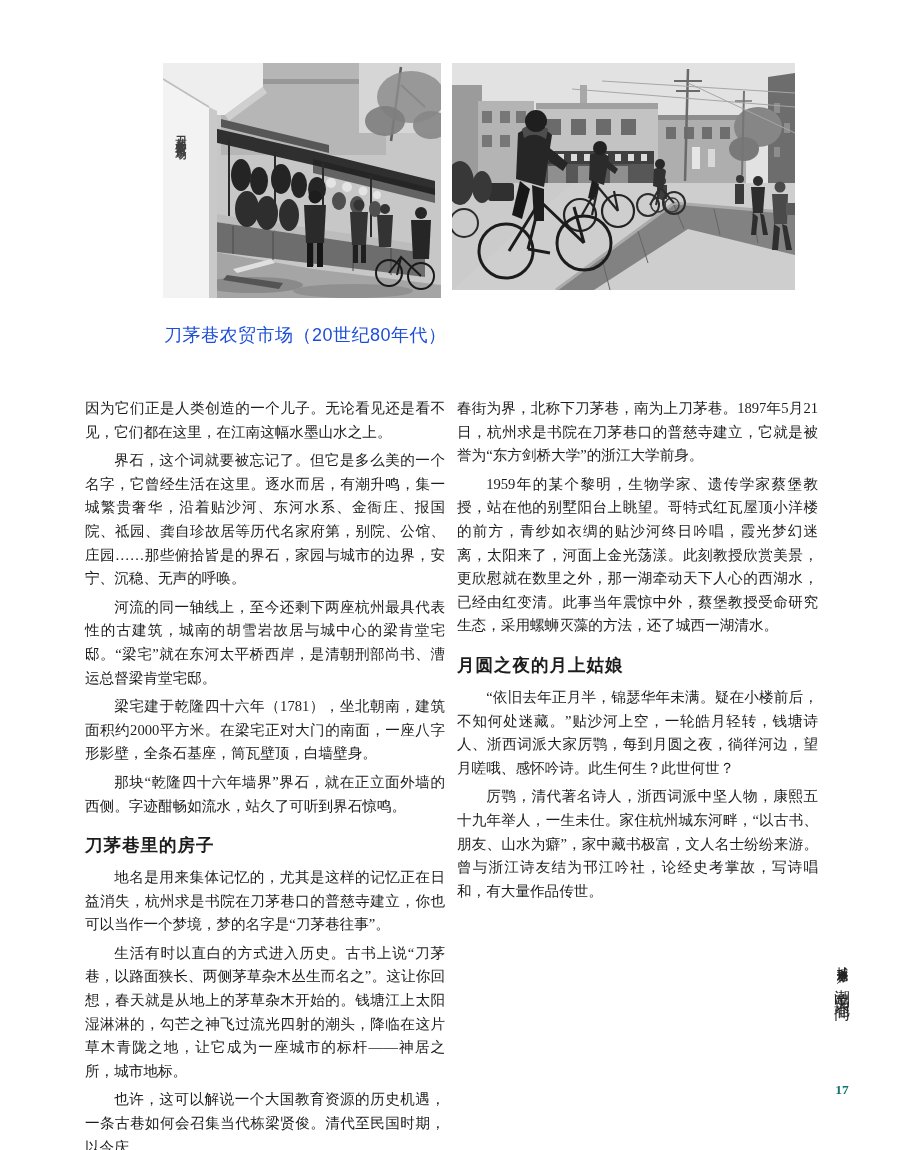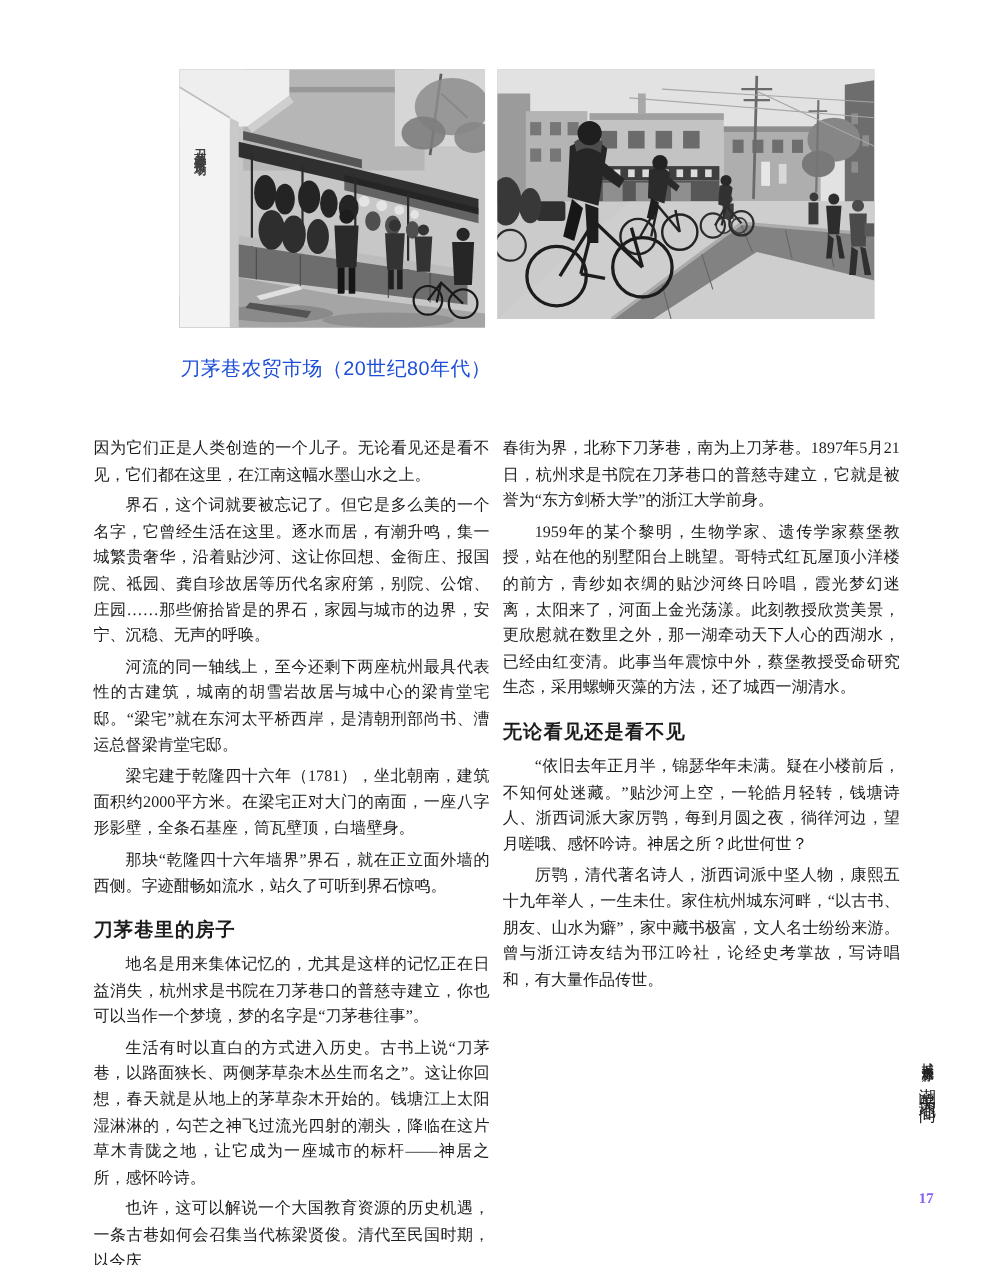--- a/index.html
+++ b/index.html
@@ -45,21 +45,21 @@
     position:absolute; left:831px; top:958px;
     writing-mode:vertical-rl; text-orientation:upright;
     color:#222222;
   }
   .sidebar .series  { font-size:10.5px; font-weight:700; letter-spacing:2px; }
   .sidebar .sep     { font-size:11px; letter-spacing:0; }
   .sidebar .chapter { font-size:15.5px; letter-spacing:4px; }
 
   .page-number {
     position:absolute; left:829px; top:1082px; width:26px;
-    text-align:center; font-size:13.5px; color:#8b5cf6; font-weight:700;
+    text-align:center; font-size:13.5px; color:#0f766e; font-weight:700;
   }
 </style>
 </head>
 <body>
 
 <div class="page">
 
   <div class="photo photo-left">
     <svg viewBox="0 0 278 235" width="278" height="235" aria-hidden="true">
       <rect width="278" height="235" fill="#c7c7c7"></rect>
@@ -302,35 +302,35 @@
       <g stroke="#2a2a2a" stroke-width="2" fill="none">
         <circle cx="12" cy="160" r="14"></circle>
       </g>
     </svg>
   </div>
 
   <div class="caption">刀茅巷农贸市场（20世纪80年代）</div>
 
   <div class="col col-left">
     <p class="noindent">因为它们正是人类创造的一个儿子。无论看见还是看不见，它们都在这里，在江南这幅水墨山水之上。</p>
-    <p>界石，这个词就要被忘记了。但它是多么美的一个名字，它曾经生活在这里。逐水而居，有潮升鸣，集一城繁贵奢华，沿着贴沙河、这让你回想、金衙庄、报国院、祗园、龚自珍故居等历代名家府第，别院、公馆、庄园……那些俯拾皆是的界石，家园与城市的边界，安宁、沉稳、无声的呼唤。</p>
+    <p>界石，这个词就要被忘记了。但它是多么美的一个名字，它曾经生活在这里。逐水而居，有潮升鸣，集一城繁贵奢华，沿着贴沙河、东河水系、金衙庄、报国院、祗园、龚自珍故居等历代名家府第，别院、公馆、庄园……那些俯拾皆是的界石，家园与城市的边界，安宁、沉稳、无声的呼唤。</p>
     <p>河流的同一轴线上，至今还剩下两座杭州最具代表性的古建筑，城南的胡雪岩故居与城中心的梁肯堂宅邸。“梁宅”就在东河太平桥西岸，是清朝刑部尚书、漕运总督梁肯堂宅邸。</p>
     <p>梁宅建于乾隆四十六年（1781），坐北朝南，建筑面积约2000平方米。在梁宅正对大门的南面，一座八字形影壁，全条石基座，筒瓦壁顶，白墙壁身。</p>
     <p>那块“乾隆四十六年墙界”界石，就在正立面外墙的西侧。字迹酣畅如流水，站久了可听到界石惊鸣。</p>
     <h2>刀茅巷里的房子</h2>
     <p>地名是用来集体记忆的，尤其是这样的记忆正在日益消失，杭州求是书院在刀茅巷口的普慈寺建立，你也可以当作一个梦境，梦的名字是“刀茅巷往事”。</p>
-    <p>生活有时以直白的方式进入历史。古书上说“刀茅巷，以路面狭长、两侧茅草杂木丛生而名之”。这让你回想，春天就是从地上的茅草杂木开始的。钱塘江上太阳湿淋淋的，勾芒之神飞过流光四射的潮头，降临在这片草木青陇之地，让它成为一座城市的标杆——神居之所，感怀吟诗。</p>
+    <p>生活有时以直白的方式进入历史。古书上说“刀茅巷，以路面狭长、两侧茅草杂木丛生而名之”。这让你回想，春天就是从地上的茅草杂木开始的。钱塘江上太阳湿淋淋的，勾芒之神飞过流光四射的潮头，降临在这片草木青陇之地，让它成为一座城市的标杆——神居之所，城市地标。</p>
     <p>也许，这可以解说一个大国教育资源的历史机遇，一条古巷如何会召集当代栋梁贤俊。清代至民国时期，以今庆</p>
   </div>
 
   <div class="col col-right">
     <p class="noindent">春街为界，北称下刀茅巷，南为上刀茅巷。1897年5月21日，杭州求是书院在刀茅巷口的普慈寺建立，它就是被誉为“东方剑桥大学”的浙江大学前身。</p>
     <p>1959年的某个黎明，生物学家、遗传学家蔡堡教授，站在他的别墅阳台上眺望。哥特式红瓦屋顶小洋楼的前方，青纱如衣绸的贴沙河终日吟唱，霞光梦幻迷离，太阳来了，河面上金光荡漾。此刻教授欣赏美景，更欣慰就在数里之外，那一湖牵动天下人心的西湖水，已经由红变清。此事当年震惊中外，蔡堡教授受命研究生态，采用螺蛳灭藻的方法，还了城西一湖清水。</p>
-    <h2>无论看见还是看不见</h2>
-    <p>“依旧去年正月半，锦瑟华年未满。疑在小楼前后，不知何处迷藏。”贴沙河上空，一轮皓月轻转，钱塘诗人、浙西词派大家厉鹗，每到月圆之夜，徜徉河边，望月嗟哦、感怀吟诗。神居之所？此世何世？</p>
+    <h2>月圆之夜的月上姑娘</h2>
+    <p>“依旧去年正月半，锦瑟华年未满。疑在小楼前后，不知何处迷藏。”贴沙河上空，一轮皓月轻转，钱塘诗人、浙西词派大家厉鹗，每到月圆之夜，徜徉河边，望月嗟哦、感怀吟诗。此生何生？此世何世？</p>
     <p>厉鹗，清代著名诗人，浙西词派中坚人物，康熙五十九年举人，一生未仕。家住杭州城东河畔，“以古书、朋友、山水为癖”，家中藏书极富，文人名士纷纷来游。曾与浙江诗友结为邗江吟社，论经史考掌故，写诗唱和，有大量作品传世。</p>
   </div>
 
   <div class="sidebar">
     <span class="series">城市地标</span><span class="sep">／</span><span class="chapter">潮鸣天地间</span>
   </div>
 
   <div class="page-number">17</div>
 
 </div>

